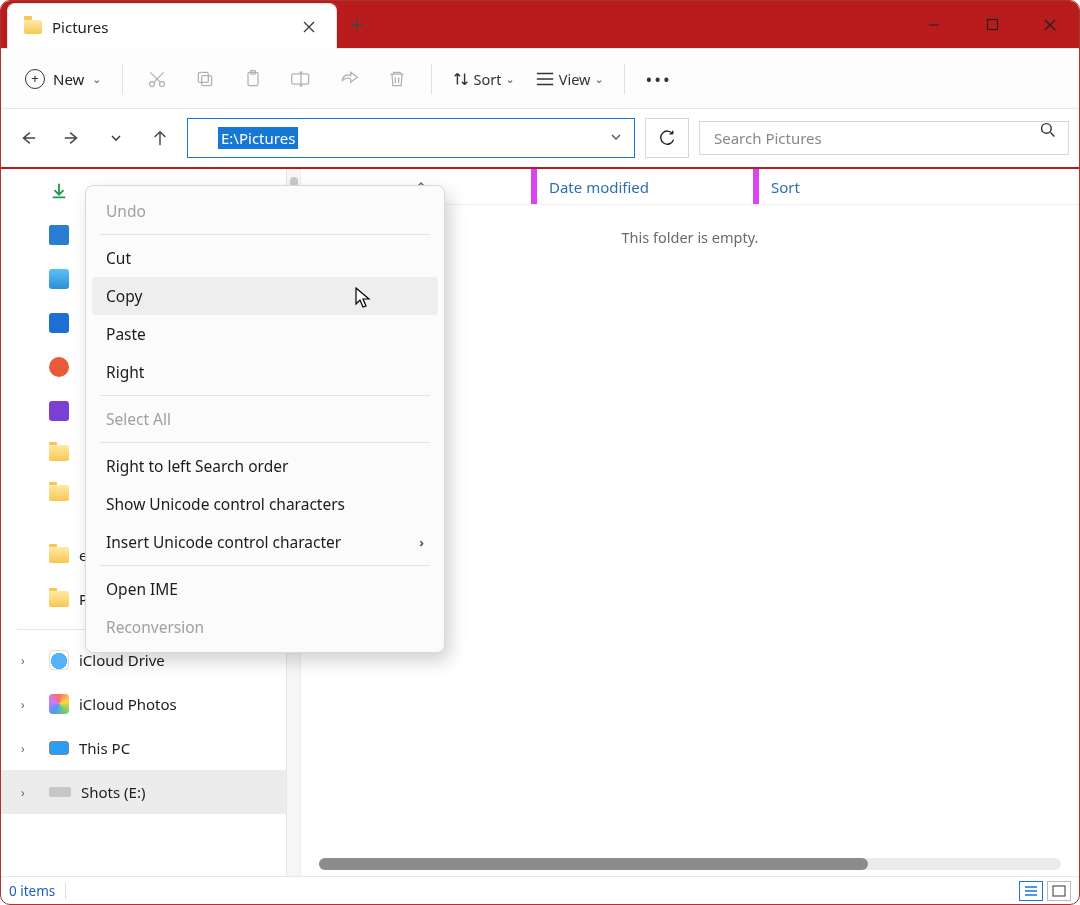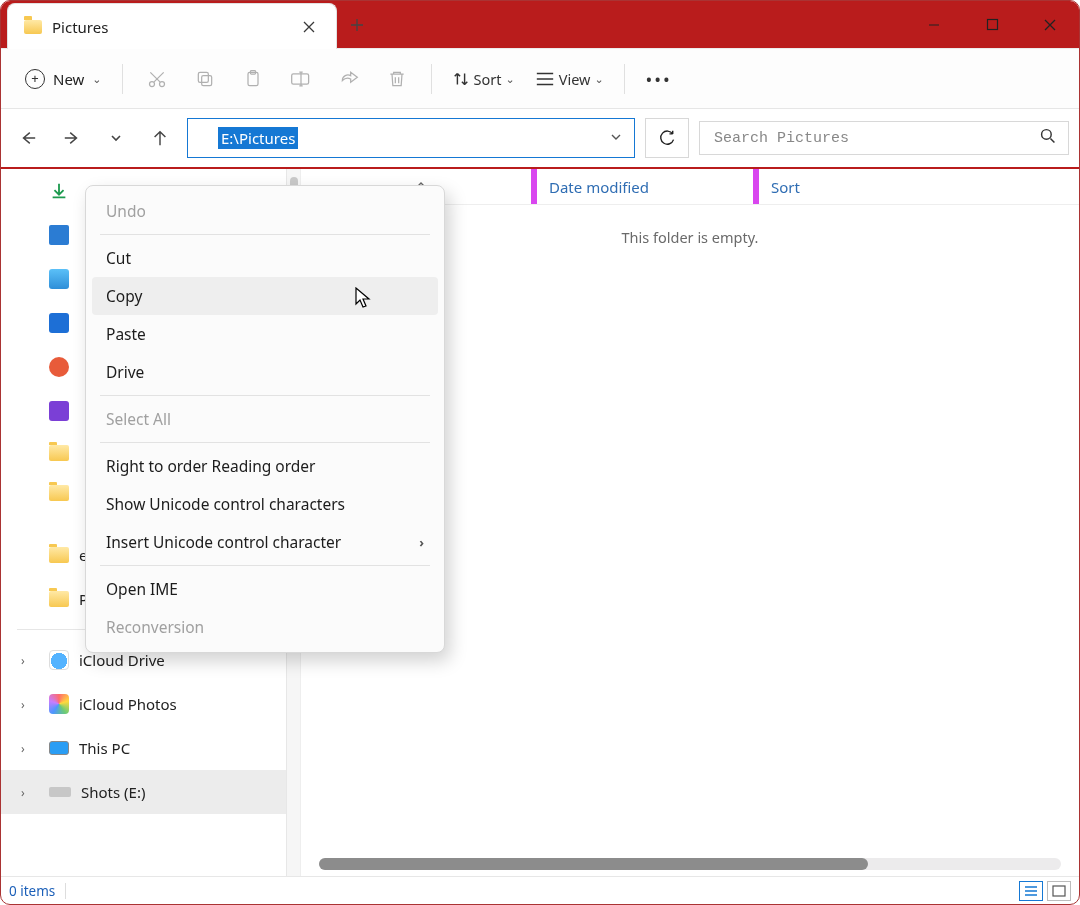--- a/index.html
+++ b/index.html
@@ -159,24 +159,23 @@
   .refresh {
     width:44px; height:40px;
     border:1px solid #d8d8d8;
     display:flex; align-items:center; justify-content:center;
     font-size:18px; color:#222;
     cursor:pointer;
   }
   .search {
     width:370px; height:34px;
     border:1px solid #d8d8d8;
-    display:flex; align-items:center;
+    display:flex; 
     padding: 0 12px;
     gap:10px;
-    font-family:Liberation Mono, monospace;
   }
   .search input {
     flex:1; border:none; outline:none; font-size:15px;
     font-family:inherit; color:#333;
   }
   .search input::placeholder { color:#888; }
   .search .mag { color:#444; font-size:15px; }
 
   
   .content {
@@ -618,29 +617,29 @@
     <div class="ctx-item">
         <span>Cut</span>
       </div>
     <div class="ctx-item hover">
         <span>Copy</span>
       </div>
     <div class="ctx-item">
         <span>Paste</span>
       </div>
     <div class="ctx-item">
-        <span>Drive</span>
+        <span>Right</span>
       </div>
     <hr class="ctx-sep">
     <div class="ctx-item disabled">
         <span>Select All</span>
       </div>
     <hr class="ctx-sep">
     <div class="ctx-item">
-        <span>Right to order Reading order</span>
+        <span>Right to left Search order</span>
       </div>
     <div class="ctx-item">
         <span>Show Unicode control characters</span>
       </div>
     <div class="ctx-item">
       <span>Insert Unicode control character</span>
       <span class="sub-arrow">›</span>
     </div>
     <hr class="ctx-sep">
     <div class="ctx-item">

